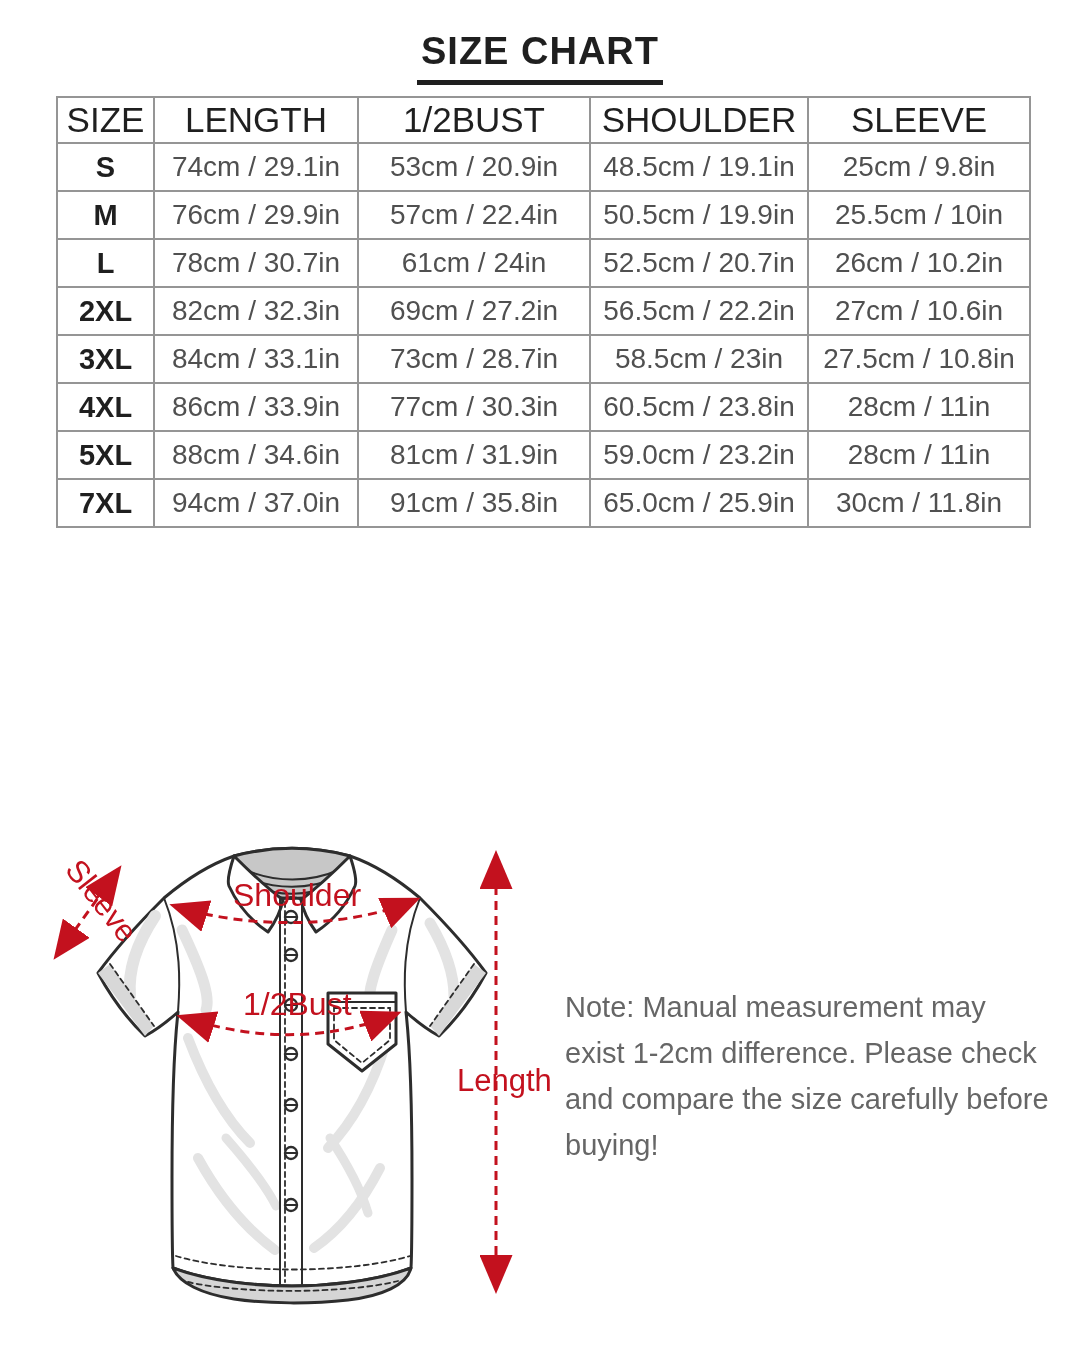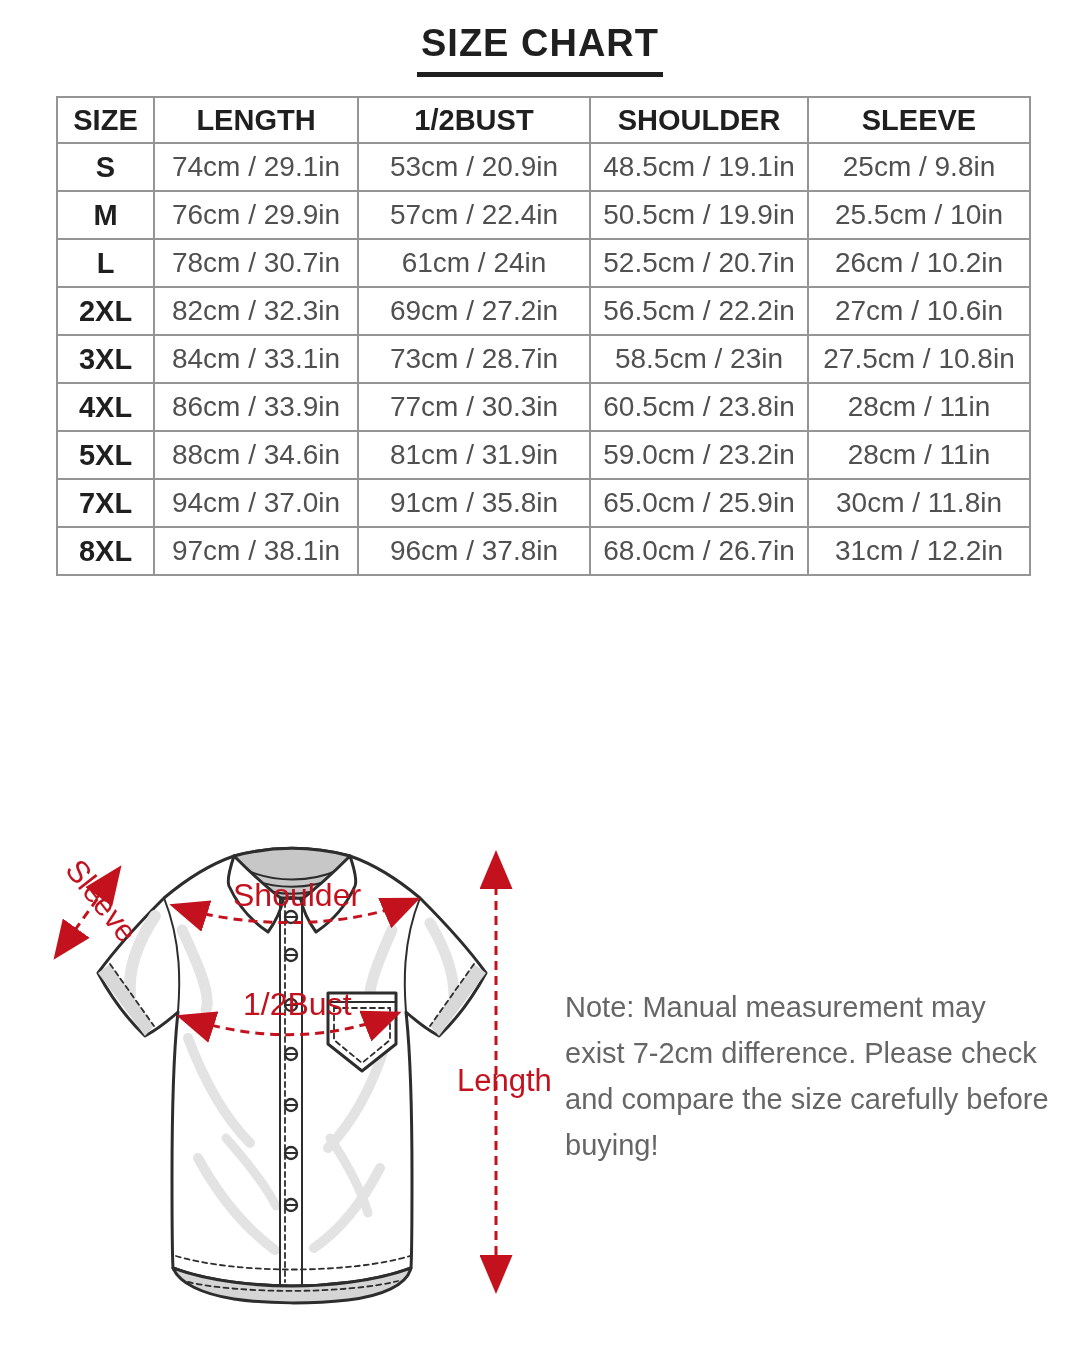--- a/index.html
+++ b/index.html
@@ -9,32 +9,32 @@
     --value-text:#505050;
     --note-text:#666666;
   }
   html,body{margin:0;padding:0;background:#ffffff;}
   .page{
     position:relative;width:1080px;height:1369px;background:#ffffff;
     font-family:"Liberation Sans",sans-serif;overflow:hidden;
   }
   .title-wrap{position:absolute;top:18px;left:0;width:100%;text-align:center;}
   .title{
-    display:inline-block;margin:4px;font-size:38px;font-weight:bold;letter-spacing:1px;
+    display:inline-block;margin:12px;font-size:38px;font-weight:bold;letter-spacing:1px;
     color:var(--heading-text);border-bottom:5px solid var(--heading-text);padding:0 4px 7px 4px;
   }
   table.size-table{
     position:absolute;left:56px;top:96px;width:973px;
     border-collapse:collapse;table-layout:fixed;background:#ffffff;
   }
   .size-table th,.size-table td{
     border:2px solid var(--table-border);text-align:center;vertical-align:middle;padding:0;
     white-space:nowrap;overflow:hidden;
   }
-  .size-table thead th{height:44px;font-size:29px;font-weight:bold;color:var(--heading-text);}
+  .size-table thead th{height:44px;font-size:35px;font-weight:normal;color:var(--heading-text);}
   .size-table tbody td{height:46px;font-size:28px;color:var(--value-text);font-weight:normal;}
   .size-table tbody td.size-cell{font-size:29px;font-weight:bold;color:var(--heading-text);}
   .diagram{position:absolute;left:30px;top:838px;width:525px;height:477px;}
   .outline{fill:none;stroke:#2d2d2d;stroke-width:3;stroke-linejoin:round;stroke-linecap:round;}
   .outline-thin{fill:none;stroke:#2d2d2d;stroke-width:2;stroke-linecap:round;}
   .stitch{fill:none;stroke:#2d2d2d;stroke-width:1.8;stroke-dasharray:5 4;stroke-linecap:round;}
   .wrinkle{fill:none;stroke:#e3e3e3;stroke-linecap:round;}
   .red-line{fill:none;stroke:var(--accent,#c3111e);stroke-width:3;stroke-dasharray:9 6;}
   .red-text{fill:var(--accent,#c3111e);font-family:"Liberation Sans",sans-serif;}
   .red-head{fill:var(--accent,#c3111e);}
@@ -119,27 +119,20 @@
           <td class="value-cell">81cm / 31.9in</td>
           <td class="value-cell">59.0cm / 23.2in</td>
           <td class="value-cell">28cm / 11in</td>
         </tr>
         <tr>
           <td class="size-cell">7XL</td>
           <td class="value-cell">94cm / 37.0in</td>
           <td class="value-cell">91cm / 35.8in</td>
           <td class="value-cell">65.0cm / 25.9in</td>
           <td class="value-cell">30cm / 11.8in</td>
-        </tr>
-        <tr>
-          <td class="size-cell">8XL</td>
-          <td class="value-cell">97cm / 38.1in</td>
-          <td class="value-cell">96cm / 37.8in</td>
-          <td class="value-cell">68.0cm / 26.7in</td>
-          <td class="value-cell">31cm / 12.2in</td>
         </tr>
       </tbody>
   </table>
 
   <svg class="diagram" viewBox="0 0 525 477">
     <defs>
       <marker id="arrow" markerWidth="13" markerHeight="11" refX="11" refY="5.5" orient="auto-start-reverse">
         <polygon class="red-head" points="0,0 13,5.5 0,11"></polygon>
       </marker>
     </defs>
@@ -254,15 +247,15 @@
       <text class="red-text" font-size="32" x="203" y="68">Shoulder</text>
 
       <path class="red-line" d="M 152 179 C 230 204 300 202 366 176" marker-start="url(#arrow)" marker-end="url(#arrow)"></path>
       <text class="red-text" font-size="32" x="213" y="177">1/2Bust</text>
 
       <line class="red-line" x1="466" y1="18" x2="466" y2="450" marker-start="url(#arrow)" marker-end="url(#arrow)"></line>
       <text class="red-text" font-size="31" x="427" y="253">Length</text>
     </g>
   </svg>
 
-  <p class="note"><b>Note</b><span>: Manual measurement may exist 7-2cm difference. Please check and compare the size carefully before buying!</span></p>
+  <p class="note"><b>Note</b><span>: Manual measurement may exist 1-2cm difference. Please check and compare the size carefully before buying!</span></p>
 
 </div>
 
 </body></html>

